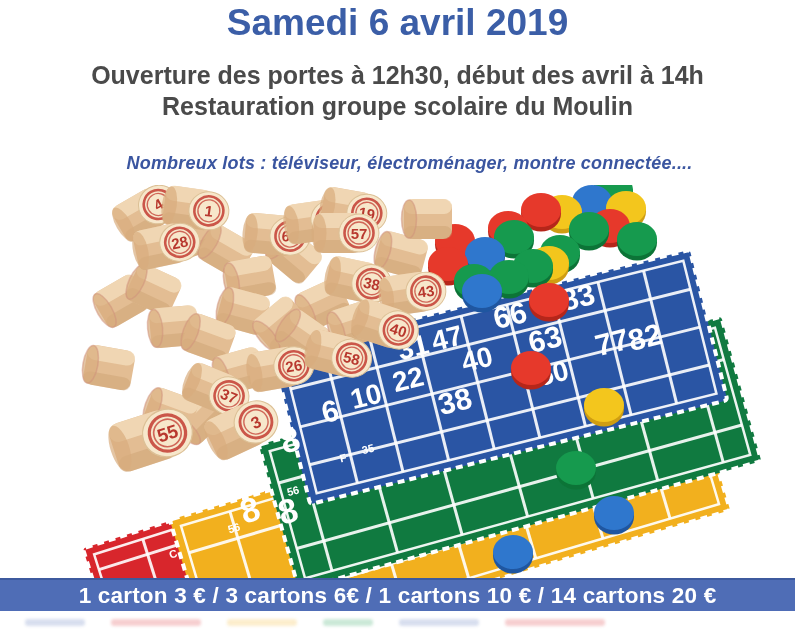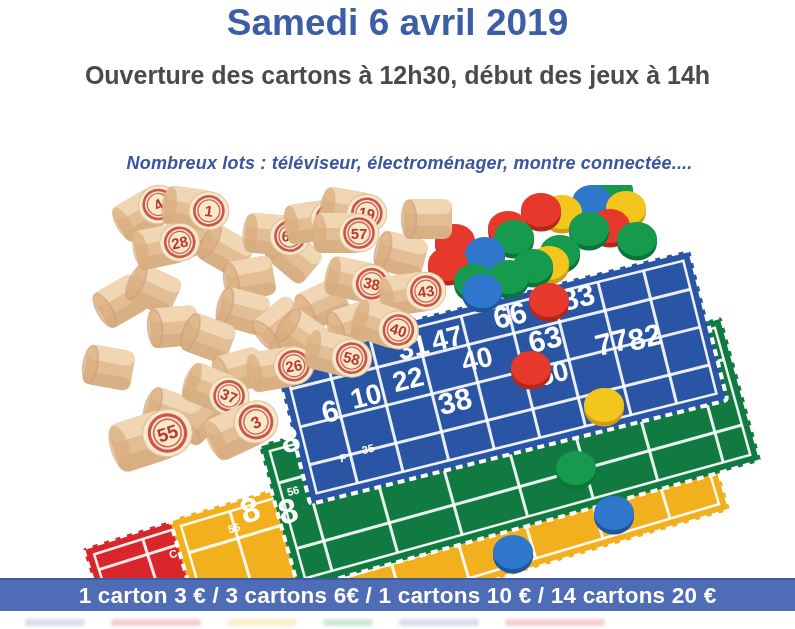--- a/index.html
+++ b/index.html
@@ -33,21 +33,22 @@
     letter-spacing:.2px;
   }
   .remnant{position:absolute;top:619px;left:0;width:795px;height:10px;filter:blur(1.5px);opacity:.22;}
   .remnant span{display:inline-block;height:7px;margin-right:26px;border-radius:3px;vertical-align:top;}
 </style>
 </head>
 <body>
 
 <div class="poster">
   <h1 class="title">Samedi 6 avril 2019</h1>
-  <p class="sub sub1">Ouverture des cartons à 12h30, début des jeux à 14h</p>
+  <p class="sub sub1">Ouverture des portes à 12h30, début des avril à 14h</p>
+  <p class="sub sub2">Restauration groupe scolaire du Moulin</p>
   <p class="lots">Nombreux lots : téléviseur, électroménager, montre connectée....</p>
 
   <div class="photo">
     <svg id="scene" width="795" height="393" viewBox="0 0 795 393" xmlns="http://www.w3.org/2000/svg">
         <g transform="translate(390,340) rotate(-17.5)">
           <rect x="-300" y="-70" width="600" height="140" rx="3" fill="#d8262c" stroke="#ffffff" stroke-width="4" stroke-dasharray="7 5"></rect>
           <rect x="-291" y="-61" width="582" height="122" fill="none" stroke="rgba(255,255,255,.92)" stroke-width="2.5"></rect>
           <line x1="-240" y1="-61" x2="-240" y2="61" stroke="rgba(255,255,255,.9)" stroke-width="3"></line>
           <line x1="-160" y1="-61" x2="-160" y2="61" stroke="rgba(255,255,255,.9)" stroke-width="3"></line>
           <line x1="-80" y1="-61" x2="-80" y2="61" stroke="rgba(255,255,255,.9)" stroke-width="3"></line>

